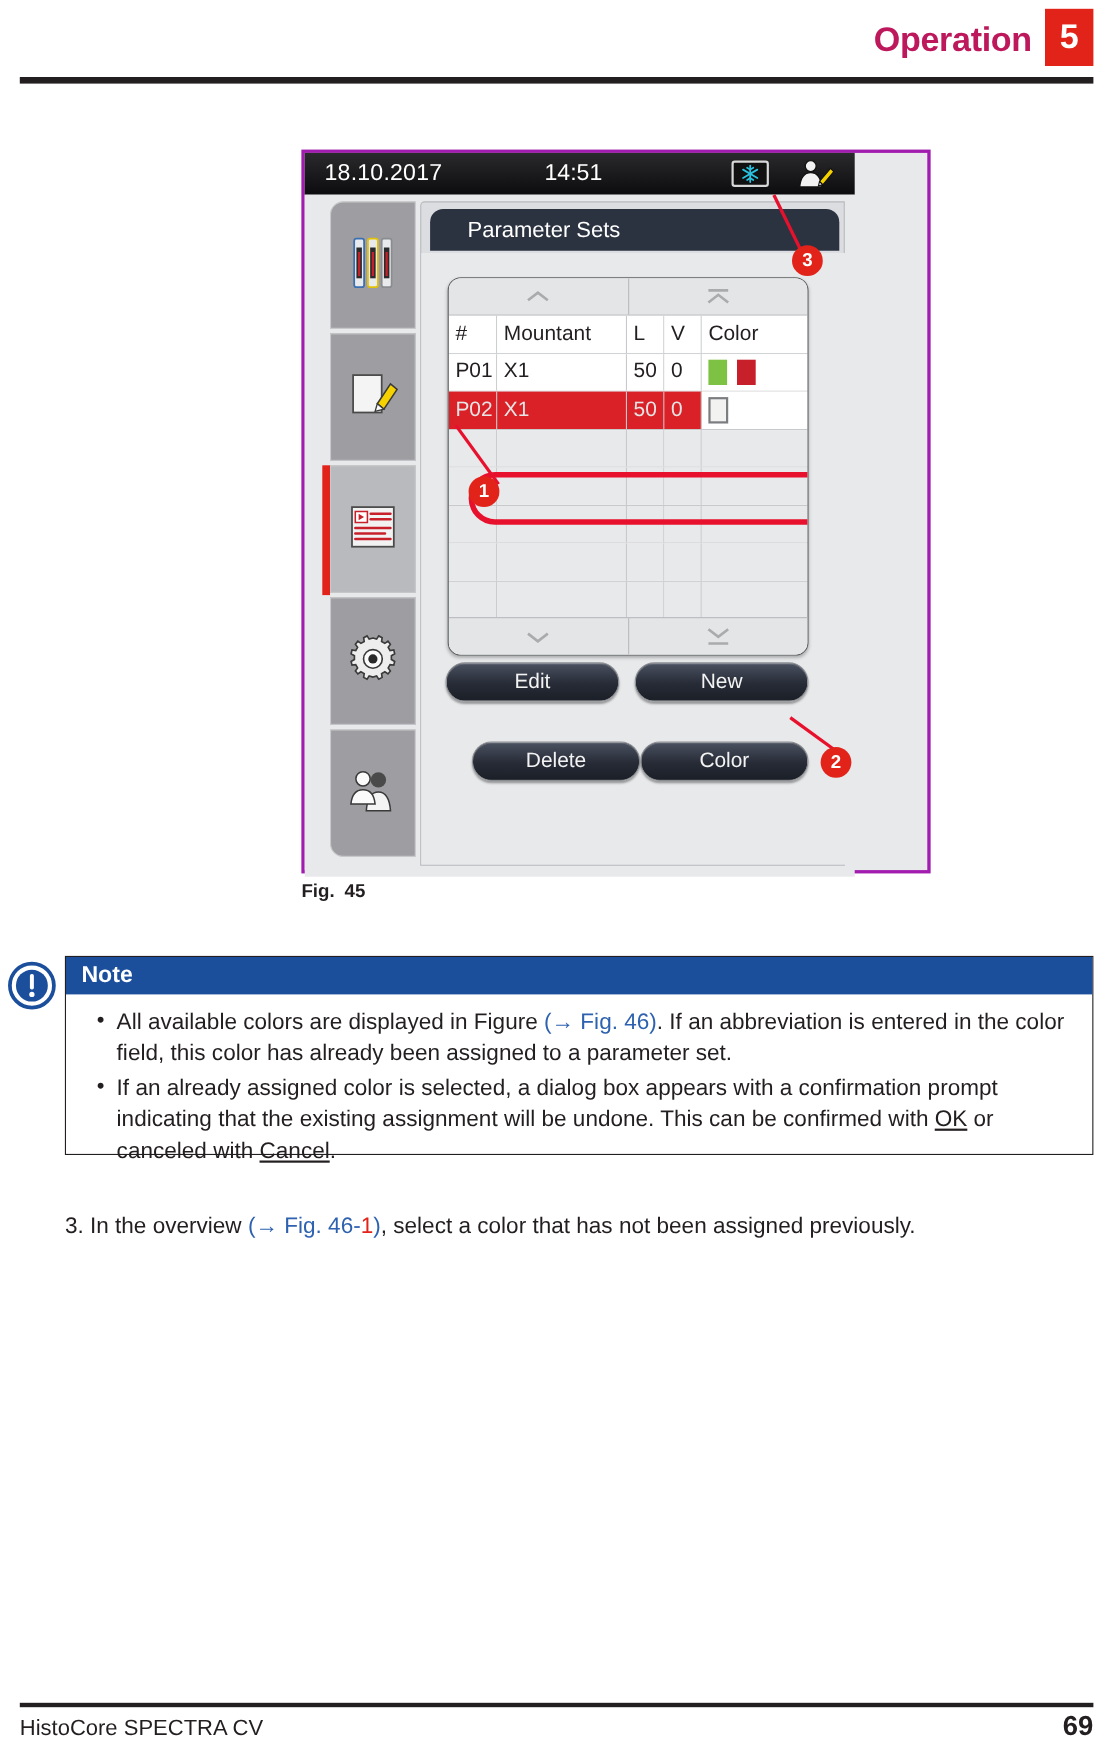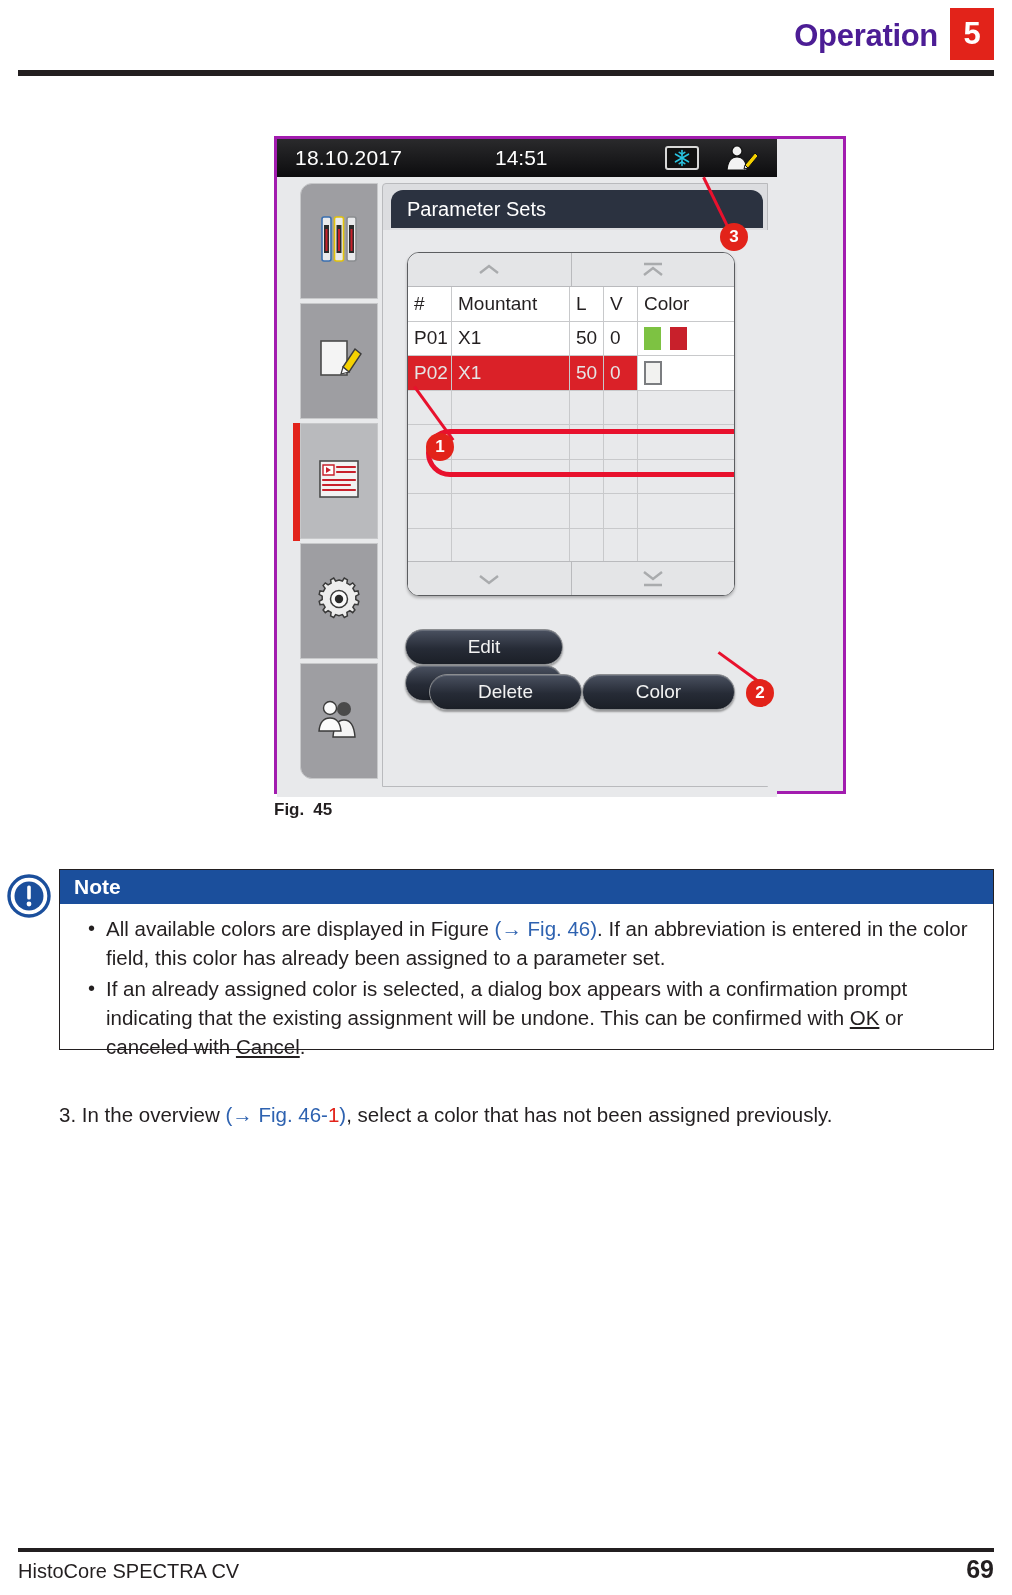--- a/index.html
+++ b/index.html
@@ -13,21 +13,21 @@
     overflow: hidden;
   }
 
   
   .page-header {
     position: absolute; left: 0; top: 0; width: 1012px; height: 78px;
   }
   .header-title {
     position: absolute; right: 74px; top: 18px;
     font-size: 31px; font-weight: bold; letter-spacing: -0.3px;
-    color: #4c1d95; font-family: "Liberation Sans", sans-serif;
+    color: #be185d; font-family: "Liberation Sans", sans-serif;
   }
   .header-chapter {
     position: absolute; right: 18px; top: 8px;
     width: 44px; height: 52px; background: #e2231a;
     color: #ffffff; font-size: 31px; font-weight: bold;
     display: flex; align-items: center; justify-content: center;
   }
   .header-rule {
     position: absolute; left: 18px; right: 18px; top: 70px;
     height: 6px; background: #231f20;
@@ -73,21 +73,21 @@
   
   .content {
     position: absolute; left: 105px; top: 6px; width: 386px; height: 604px;
     background: #dcdde0; border: 1px solid #b9babd;
     border-top-left-radius: 4px;
   }
   .panel-title {
     position: absolute; left: 8px; top: 6px; width: 372px; height: 38px;
     background: #2b3240; color: #ffffff;
     border-top-left-radius: 12px; border-top-right-radius: 12px;
-    font-size: 20px; display: flex; align-items: center; padding-left: 16px;
+    font-size: 20px; display: flex; align-items: center; padding-left: 34px;
   }
   .panel-body { position: absolute; left: 0; top: 46px; width: 386px; height: 556px; background: #e8e9eb; }
 
   
   .tablecard {
     position: absolute; left: 24px; top: 22px; width: 328px; height: 344px;
     background: #fdfdfd; border: 1px solid #5b5d60; border-radius: 12px;
     box-shadow: 0 2px 3px rgba(0,0,0,0.25);
     overflow: hidden;
   }
@@ -127,21 +127,21 @@
   .swatch.empty { background: #f2f2f0; border: 2px solid #7b7d80; width: 18px; height: 24px; }
 
   
   .ring {
     position: absolute; left: 18px; top: 176px; width: 338px; height: 48px;
     border: 5px solid #e8112d; border-radius: 24px; pointer-events: none;
   }
 
   
   .btnrow { position: absolute; width: 330px; left: 22px; display: flex; justify-content: space-between; }
-  .btnrow.r1 { top: 399px; flex-direction: column; }
+  .btnrow.r1 { top: 372px; }
   .btnrow.r2 { top: 444px; padding-left: 24px; }
   .devbtn {
     width: 158px; height: 36px; border-radius: 18px;
     background: linear-gradient(#4a5160, #262b36 55%, #1b1f27);
     border: 1px solid #8b8d90;
     box-shadow: 0 2px 2px rgba(0,0,0,0.35), inset 0 1px 0 rgba(255,255,255,0.18);
     color: #f2f2f2; font-size: 19px;
     display: flex; align-items: center; justify-content: center;
   }
 

